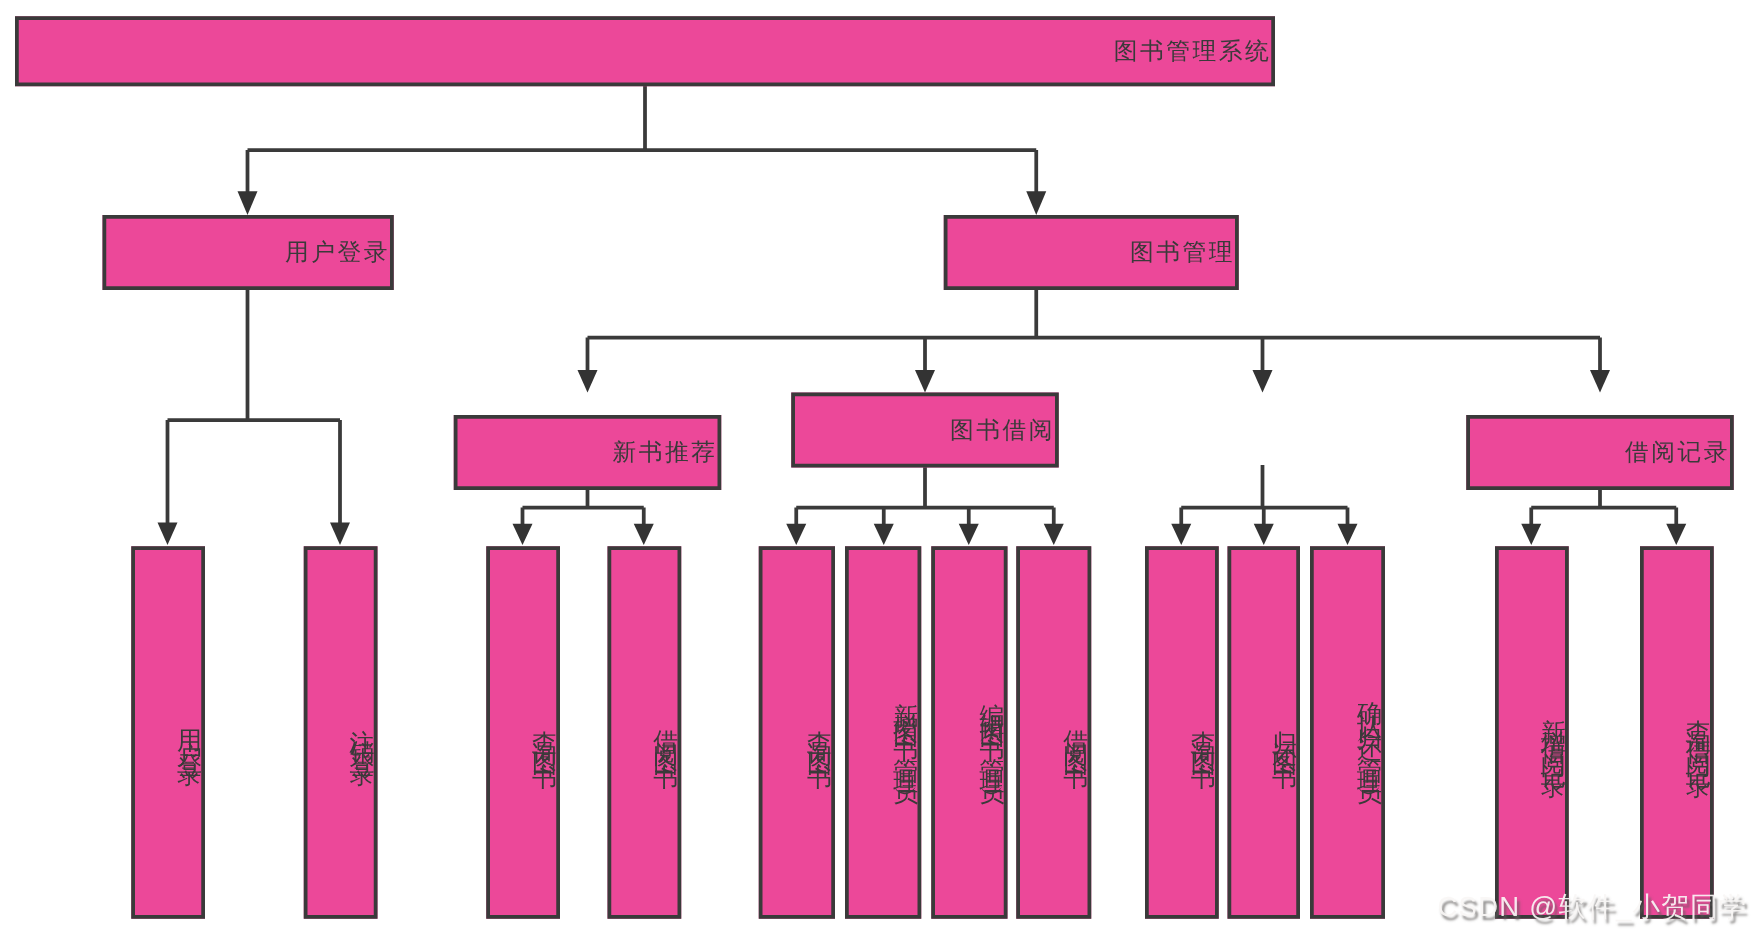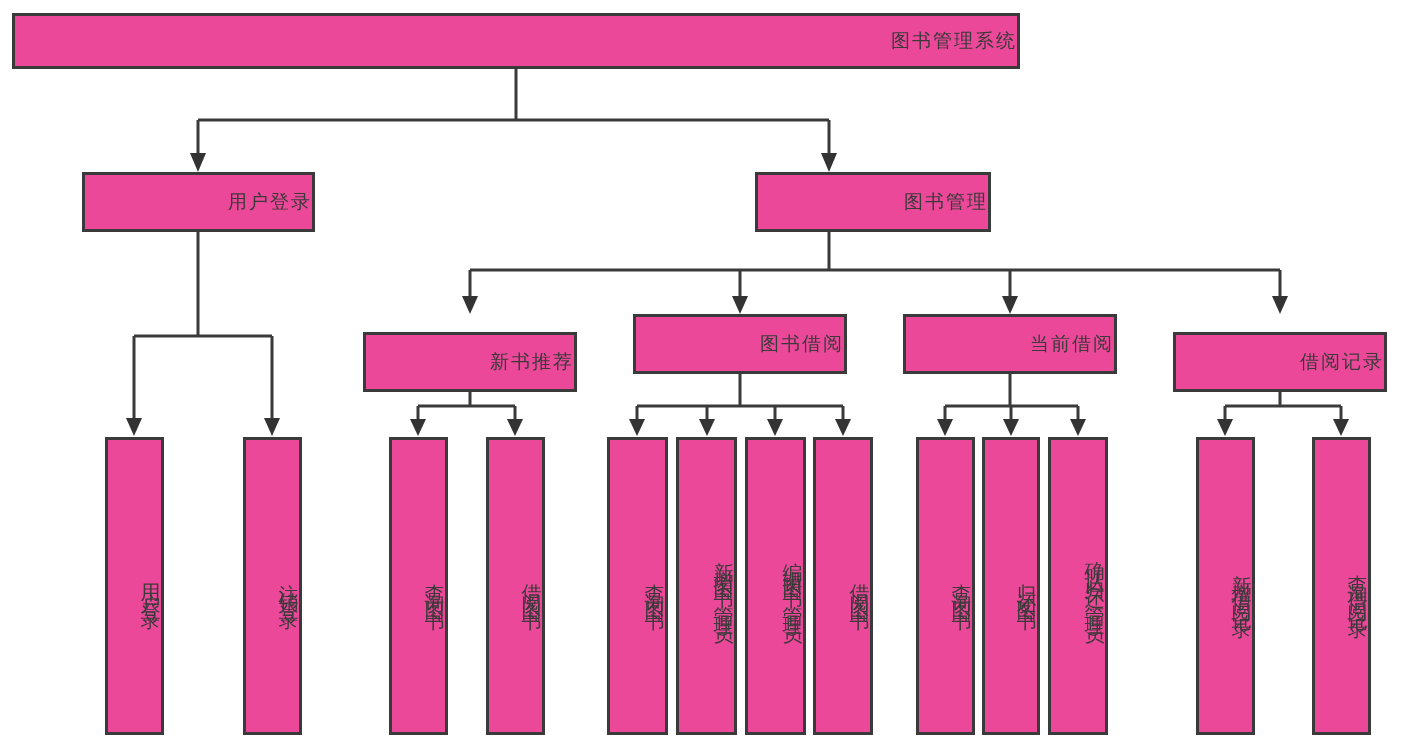--- a/index.html
+++ b/index.html
@@ -154,23 +154,20 @@
   <div class="box" id="node-l2-1">
     <span class="h-label">图书管理</span>
   </div>
 
   <div class="box" id="node-l3-0">
     <span class="h-label">新书推荐</span>
   </div>
   <div class="box" id="node-l3-1">
     <span class="h-label">图书借阅</span>
   </div>
-  <div class="box" id="node-l3-2">
-    <span class="h-label">当前借阅</span>
-  </div>
   <div class="box" id="node-l3-3">
     <span class="h-label">借阅记录</span>
   </div>
 
   <div class="box leaf" id="leaf-ul-0">
     <span class="v-label">用户登录</span>
   </div>
   <div class="box leaf" id="leaf-ul-1">
     <span class="v-label">注销登录</span>
   </div>
@@ -205,14 +202,15 @@
     <span class="v-label">确认归还（管理员）</span>
   </div>
 
   <div class="box leaf" id="leaf-br-0">
     <span class="v-label">新增借阅记录</span>
   </div>
   <div class="box leaf" id="leaf-br-1">
     <span class="v-label">查询借阅记录</span>
   </div>
 
+  <div id="watermark">CSDN @软件_小贺同学</div>
 
 </div>
 
 </body></html>

